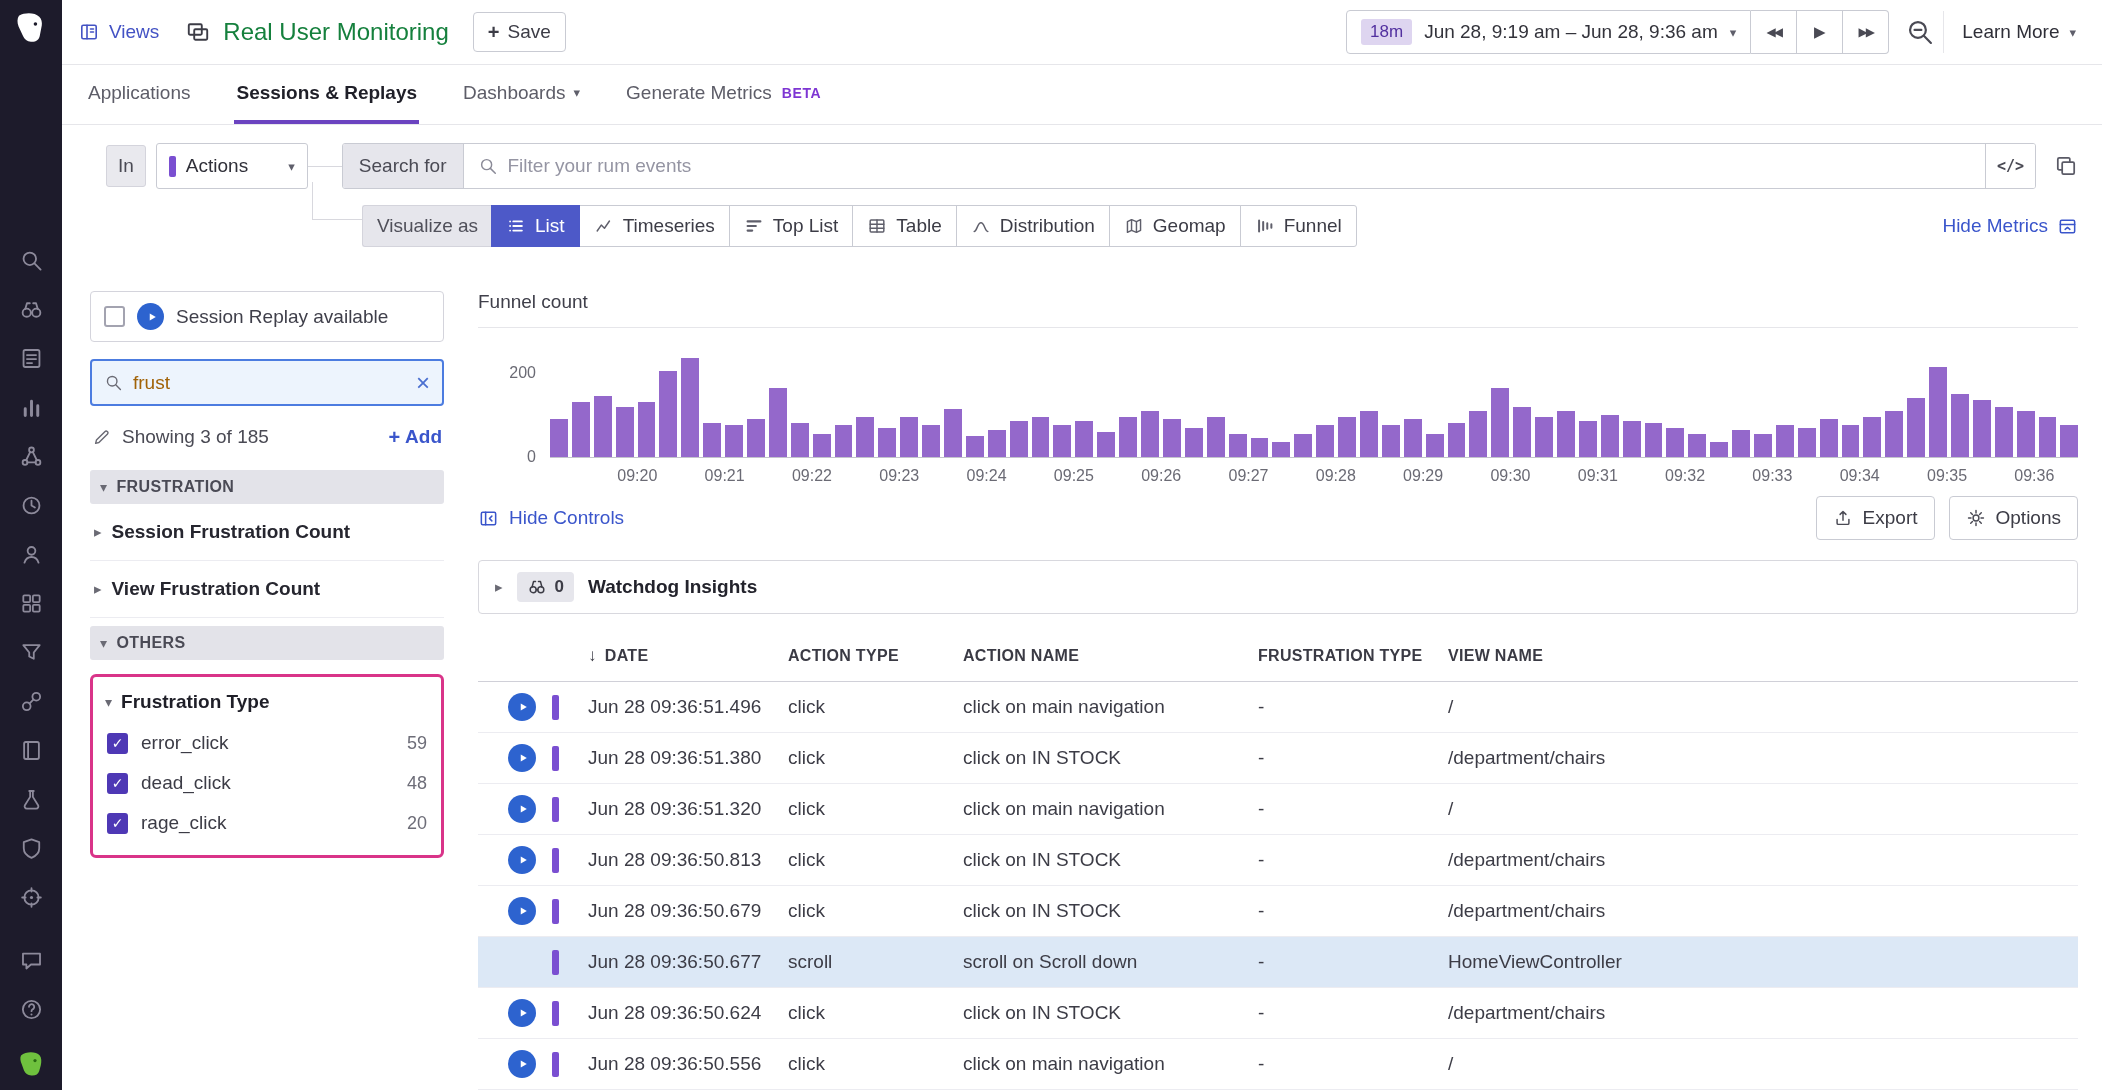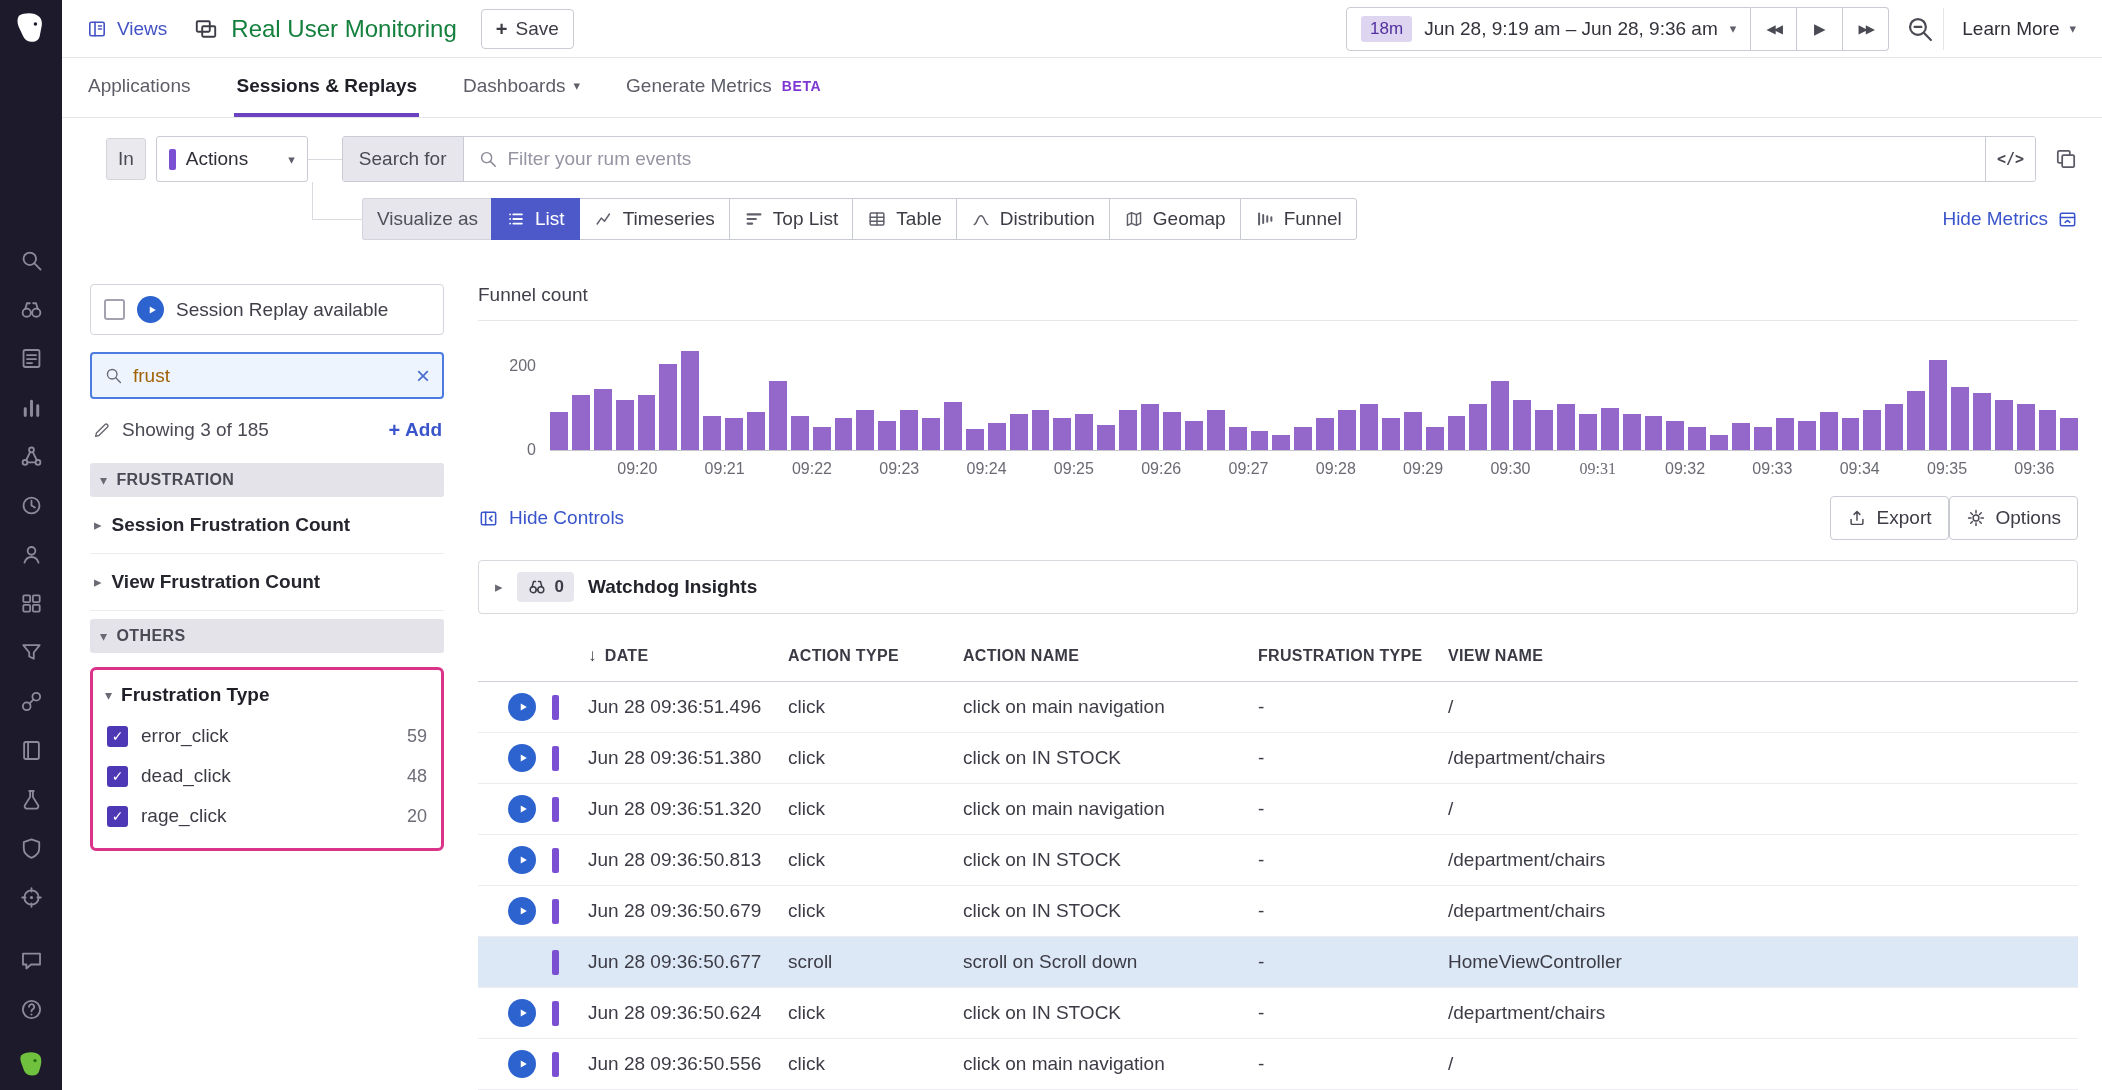--- a/index.html
+++ b/index.html
@@ -12,21 +12,21 @@
   .rail { width:62px; background:#1d1b2b; display:flex; flex-direction:column; align-items:center; padding:10px 0 12px; flex:none; }
   .rail-logo { width:38px; height:38px; margin-bottom:188px; cursor:pointer; }
   .rail-list, .rail-bottom { display:flex; flex-direction:column; align-items:center; }
   .rail-icon { width:25px; height:25px; margin:12px 0; color:#8d8a9b; cursor:pointer; }
   .rail-bottom { margin-top:14px; }
   .rail-bits { width:30px; height:30px; margin-top:auto; cursor:pointer; }
 
   .main { flex:1; display:flex; flex-direction:column; position:relative; min-width:0; }
 
   
-  .topbar { height:58px; border-bottom:1px solid #e6e6ea; display:flex; align-items:center; padding:0 22px 0 24px; flex:none; }
+  .topbar { height:65px; border-bottom:1px solid #e6e6ea; display:flex; align-items:center; padding:0 22px 0 16px; flex:none; }
   .views-btn { display:flex; align-items:center; gap:9px; color:#4352c4; cursor:pointer; }
   .views-btn .icn { color:#4352c4; width:22px; height:22px; }
   .page-head { display:flex; align-items:center; gap:12px; margin-left:26px; }
   .page-head .icn { width:26px; height:26px; color:#3c3c46; }
   .page-title { font-size:24px; color:#15803d; }
   .save-btn { display:flex; align-items:center; gap:8px; border:1px solid #c9cbd3; border-radius:4px; background:#fff; padding:8px 14px; font-size:19px; color:#3c3c46; margin-left:24px; cursor:pointer; font-family:inherit; }
   .plus { font-weight:700; font-size:20px; line-height:1; }
   .time-group { margin-left:auto; display:flex; align-items:stretch; }
   .time-box { display:flex; align-items:center; gap:12px; border:1px solid #c9cbd3; border-radius:4px 0 0 4px; padding:0 14px; height:44px; background:#fff; cursor:pointer; }
   .time-badge { background:#ded5f0; color:#52309f; border-radius:3px; padding:3px 9px; font-size:17px; }
@@ -111,21 +111,21 @@
   .y-tick { position:absolute; right:14px; font-size:16px; color:#6a6a74; }
   .y-tick.t200 { bottom:76px; }
   .y-tick.t0 { bottom:-8px; }
   .bars-area { flex:1; height:100px; border-bottom:1px solid #c4c4cc; display:flex; align-items:flex-end; gap:4px; }
   .bar { flex:1; background:#9468cb; min-height:3px; }
   .x-axis { margin-left:72px; position:relative; height:34px; }
   .x-tick { position:absolute; top:9px; transform:translateX(-50%); font-size:16px; color:#6a6a74; }
   .controls-row { display:flex; align-items:center; margin-top:18px; }
   .hide-controls { display:flex; align-items:center; gap:10px; color:#3a55cb; cursor:pointer; }
   .hide-controls .icn { width:21px; height:21px; }
-  .right-btns { margin-left:auto; display:flex; }
+  .right-btns { margin-left:auto; display:flex; gap:14px; }
   .btn { display:flex; align-items:center; gap:10px; border:1px solid #c9cbd3; border-radius:4px; background:#fff; padding:0 16px; height:44px; font-size:19px; color:#3c3c46; cursor:pointer; font-family:inherit; }
   .btn .icn { color:#4a4a54; }
   .watchdog { margin-top:20px; border:1px solid #d8d8de; border-radius:4px; padding:11px 16px; display:flex; align-items:center; gap:14px; cursor:pointer; }
   .wd-pill { background:#e6e6ec; border-radius:4px; padding:5px 10px; display:flex; align-items:center; gap:8px; }
   .wd-pill .icn { color:#3c3c46; }
   .wd-count { font-size:17px; font-weight:700; color:#3c3c46; }
   .wd-label { font-weight:700; color:#23232c; }
   .etable { margin-top:16px; }
   .thead, .trow { display:grid; grid-template-columns:44px 36px 200px 175px 295px 190px 1fr; align-items:center; padding:0 16px 0 30px; }
   .thead { height:52px; border-bottom:1px solid #d0d0d8; font-size:16px; font-weight:700; color:#3a3a44; letter-spacing:.3px; }
@@ -597,21 +597,21 @@
             <span class="x-tick" style="left: 11.4286%;">09:21</span>
             <span class="x-tick" style="left: 17.1429%;">09:22</span>
             <span class="x-tick" style="left: 22.8571%;">09:23</span>
             <span class="x-tick" style="left: 28.5714%;">09:24</span>
             <span class="x-tick" style="left: 34.2857%;">09:25</span>
             <span class="x-tick" style="left: 40%;">09:26</span>
             <span class="x-tick" style="left: 45.7143%;">09:27</span>
             <span class="x-tick" style="left: 51.4286%;">09:28</span>
             <span class="x-tick" style="left: 57.1429%;">09:29</span>
             <span class="x-tick" style="left: 62.8571%;">09:30</span>
-            <span class="x-tick" style="left: 68.5714%; font-family: Liberation Serif, serif;">09:31</span>
+            <span class="x-tick" style="left: 68.5714%;">09:31</span>
             <span class="x-tick" style="left: 74.2857%;">09:32</span>
             <span class="x-tick" style="left: 80%;">09:33</span>
             <span class="x-tick" style="left: 85.7143%;">09:34</span>
             <span class="x-tick" style="left: 91.4286%;">09:35</span>
             <span class="x-tick" style="left: 97.1429%;">09:36</span>
           </div>
 
         <div class="controls-row">
           <div class="hide-controls">
             <span class="icn">

